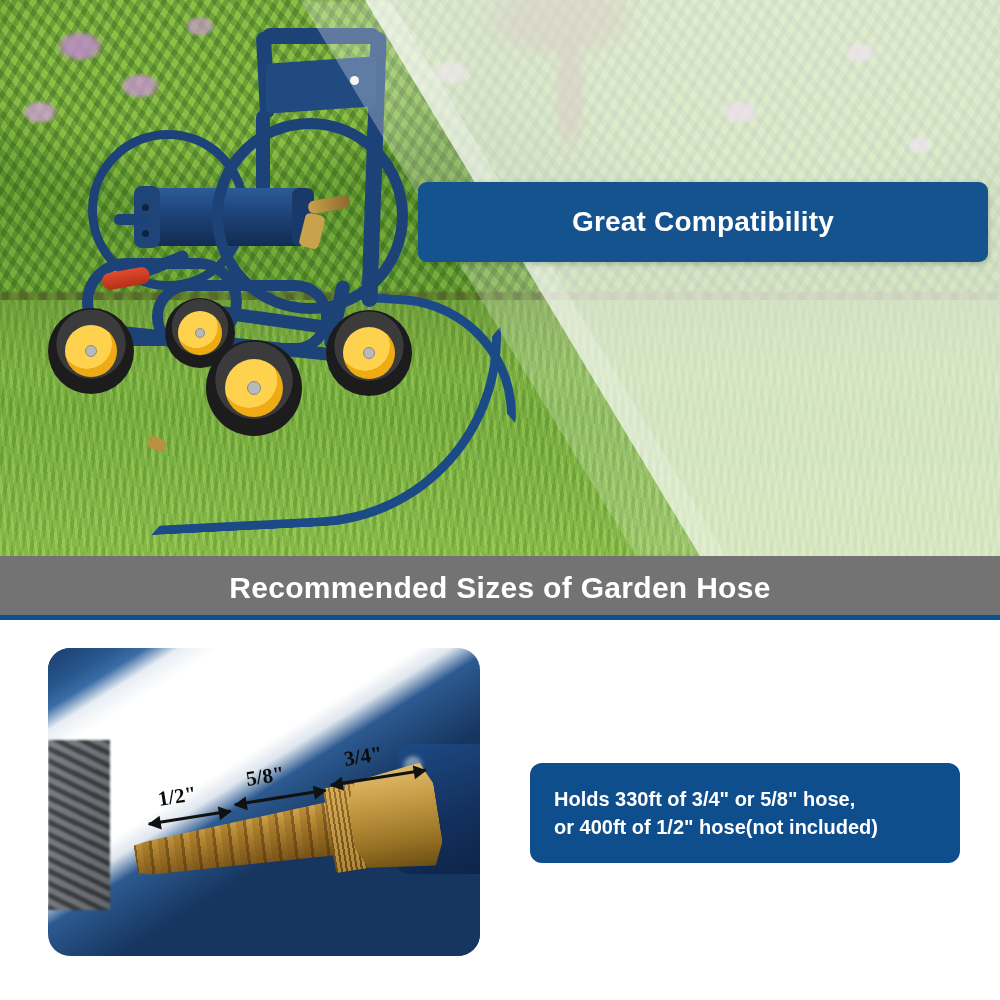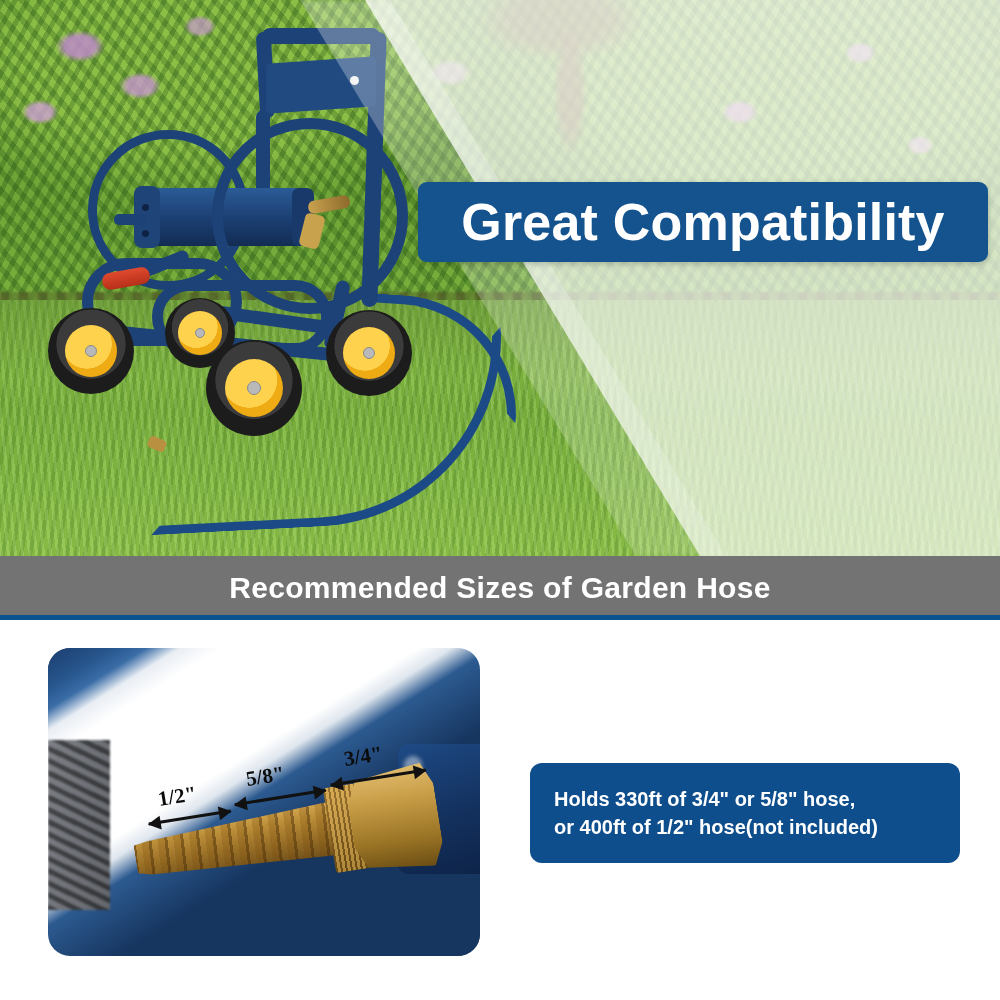--- a/index.html
+++ b/index.html
@@ -146,21 +146,21 @@
   }
 
   
   .hero-banner{
     position:absolute;left:418px;top:182px;width:570px;height:80px;
     background:#14538e;border-radius:9px;
     display:flex;align-items:center;justify-content:center;
     box-shadow:0 2px 6px rgba(0,0,0,.22);
   }
   .hero-banner span{
-    color:#ffffff;font-size:52px;font-weight:bold;letter-spacing:.2px;
+    color:#ffffff;font-size:28px;font-weight:bold;letter-spacing:.2px;
     font-family:"Liberation Sans", sans-serif;white-space:nowrap;
   }
 
   
   .band{
     position:absolute;left:0;top:556px;width:1000px;height:64px;
     background:#737373;display:flex;align-items:center;justify-content:center;
   }
   .band span{
     color:#ffffff;font-size:30px;font-weight:bold;letter-spacing:.3px;

